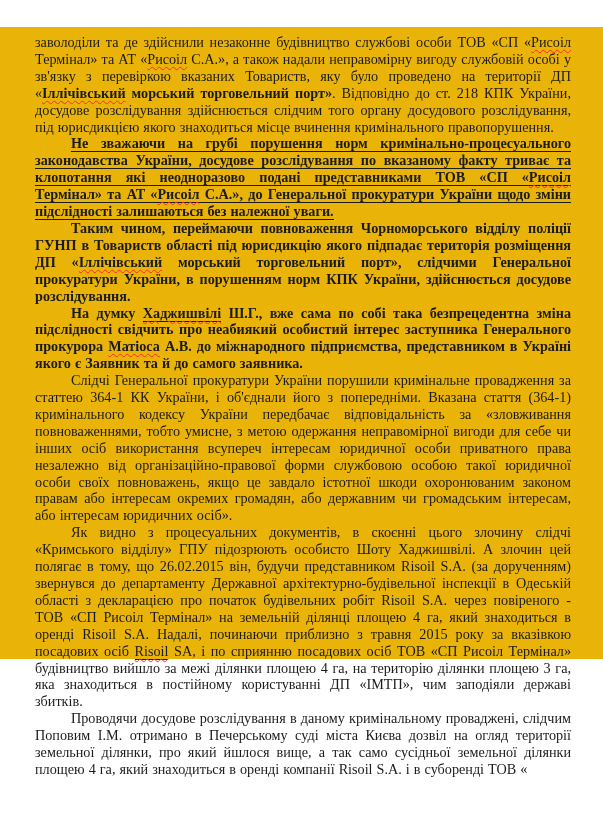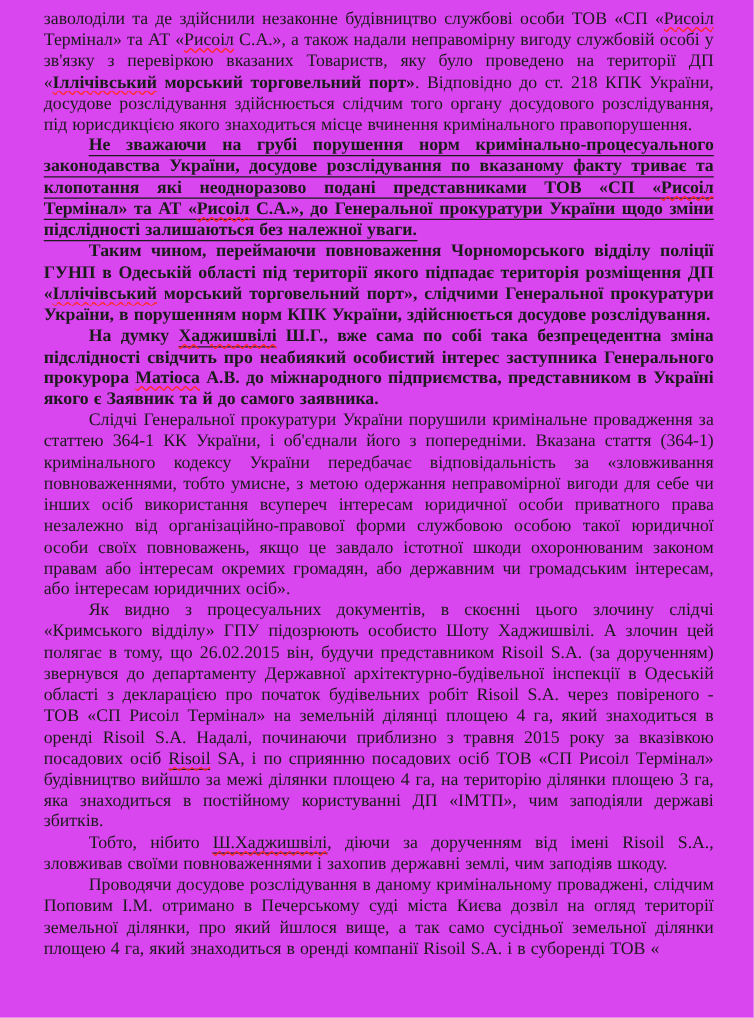--- a/index.html
+++ b/index.html
@@ -1,37 +1,36 @@
 <!DOCTYPE html>
 <html><head>
 <meta charset="utf-8">
 <style>
   html,body{margin:0;padding:0;background:#ffffff;}
   body{width:603px;height:814px;overflow:hidden;}
-  .page{box-sizing:border-box;width:603px;height:814px;background:#d946ef;
-        padding:7px 32px 0 35px;}
+  .page{box-sizing:border-box;width:603px;height:632px;background:#eab308;
+        padding:7px 32px 0 35px;margin-top:27px;}
   p.para{margin:0;font-family:"Liberation Serif","DejaVu Serif",serif;
          font-size:14.2px;line-height:16.9px;color:#1b1b1b;
          text-align:justify;text-indent:36px;word-spacing:0.5px;}
   p.para.noindent{text-indent:0;}
   p.para.heading{margin:12px 0 9px;padding-left:97px;text-indent:-24px;
                  font-weight:bold;}
   .b{font-weight:bold;}
   .u{border-bottom:1px solid #1b1b1b;}
   .sp{text-decoration-line:underline;text-decoration-style:wavy;
       text-decoration-color:#ff2a2a;text-decoration-thickness:1px;
       text-underline-offset:2px;}
 </style>
 </head>
 <body>
 
 <div class="page">
   <div class="doc">
       <p class="para noindent"><span>заволоділи та де здійснили незаконне будівництво службові особи ТОВ «СП «</span><span class="sp">Рисоіл</span><span> Термінал» та АТ «</span><span class="sp">Рисоіл</span><span> С.А.», а також надали неправомірну вигоду службовій особі у зв'язку з перевіркою вказаних Товариств, яку було проведено на території ДП «</span><span class="b sp">Іллічівський</span><span class="b"> морський торговельний порт»</span><span>. Відповідно до ст. 218 КПК України, досудове розслідування здійснюється слідчим того органу досудового розслідування, під юрисдикцією якого знаходиться місце вчинення кримінального правопорушення.</span></p>
       <p class="para"><span class="b u">Не зважаючи на грубі порушення норм кримінально-процесуального законодавства України, досудове розслідування по вказаному факту триває та клопотання які неодноразово подані представниками ТОВ «СП «</span><span class="b u sp">Рисоіл</span><span class="b u"> Термінал» та АТ «</span><span class="b u sp">Рисоіл</span><span class="b u"> С.А.», до Генеральної прокуратури України щодо зміни підслідності залишаються без належної уваги.</span></p>
-      <p class="para"><span class="b">Таким чином, переймаючи повноваження Чорноморського відділу поліції ГУНП в Одеській області під території якого підпадає територія розміщення ДП «</span><span class="b sp">Іллічівський</span><span class="b"> морський торговельний порт», слідчими Генеральної прокуратури України, в порушенням норм КПК України, здійснюється досудове розслідування.</span></p>
+      <p class="para"><span class="b">Таким чином, переймаючи повноваження Чорноморського відділу поліції ГУНП в Товариств області під юрисдикцію якого підпадає територія розміщення ДП «</span><span class="b sp">Іллічівський</span><span class="b"> морський торговельний порт», слідчими Генеральної прокуратури України, в порушенням норм КПК України, здійснюється досудове розслідування.</span></p>
       <p class="para"><span class="b">На думку </span><span class="b u sp">Хаджишвілі</span><span class="b"> Ш.Г., вже сама по собі така безпрецедентна зміна підслідності свідчить про неабиякий особистий інтерес заступника Генерального прокурора </span><span class="b sp">Матіоса</span><span class="b"> А.В. до міжнародного підприємства, представником в Україні якого є Заявник та й до самого заявника.</span></p>
       <p class="para"><span>Слідчі Генеральної прокуратури України порушили кримінальне провадження за статтею 364-1 КК України, і об'єднали його з попередніми. Вказана стаття (364-1) кримінального кодексу України передбачає відповідальність за «зловживання повноваженнями, тобто умисне, з метою одержання неправомірної вигоди для себе чи інших осіб використання всупереч інтересам юридичної особи приватного права незалежно від організаційно-правової форми службовою особою такої юридичної особи своїх повноважень, якщо це завдало істотної шкоди охоронюваним законом правам або інтересам окремих громадян, або державним чи громадським інтересам, або інтересам юридичних осіб».</span></p>
       <p class="para"><span>Як видно з процесуальних документів, в скоєнні цього злочину слідчі «Кримського відділу» ГПУ підозрюють особисто Шоту Хаджишвілі. А злочин цей полягає в тому, що 26.02.2015 він, будучи представником Risoil S.A. (за дорученням) звернувся до департаменту Державної архітектурно-будівельної інспекції в Одеській області з декларацією про початок будівельних робіт Risoil S.A. через повіреного - ТОВ «СП Рисоіл Термінал» на земельній ділянці площею 4 га, який знаходиться в оренді Risoil S.A. Надалі, починаючи приблизно з травня 2015 року за вказівкою посадових осіб </span><span class="u sp">Risoil</span><span> SA, і по сприянню посадових осіб ТОВ «СП Рисоіл Термінал» будівництво вийшло за межі ділянки площею 4 га, на територію ділянки площею 3 га, яка знаходиться в постійному користуванні ДП «ІМТП», чим заподіяли державі збитків.</span></p>
-      <p class="para"><span>Тобто, нібито </span><span class="u sp">Ш.Хаджишвілі</span><span>, діючи за дорученням від імені Risoil S.A., зловживав своїми повноваженнями і захопив державні землі, чим заподіяв шкоду.</span></p>
       <p class="para"><span>Проводячи досудове розслідування в даному кримінальному проваджені, слідчим Поповим І.М. отримано в Печерському суді міста Києва дозвіл на огляд території земельної ділянки, про який йшлося вище, а так само сусідньої земельної ділянки площею 4 га, який знаходиться в оренді компанії Risoil S.A. і в суборенді ТОВ «</span></p>
     </div>
 </div>
 
 </body></html>

